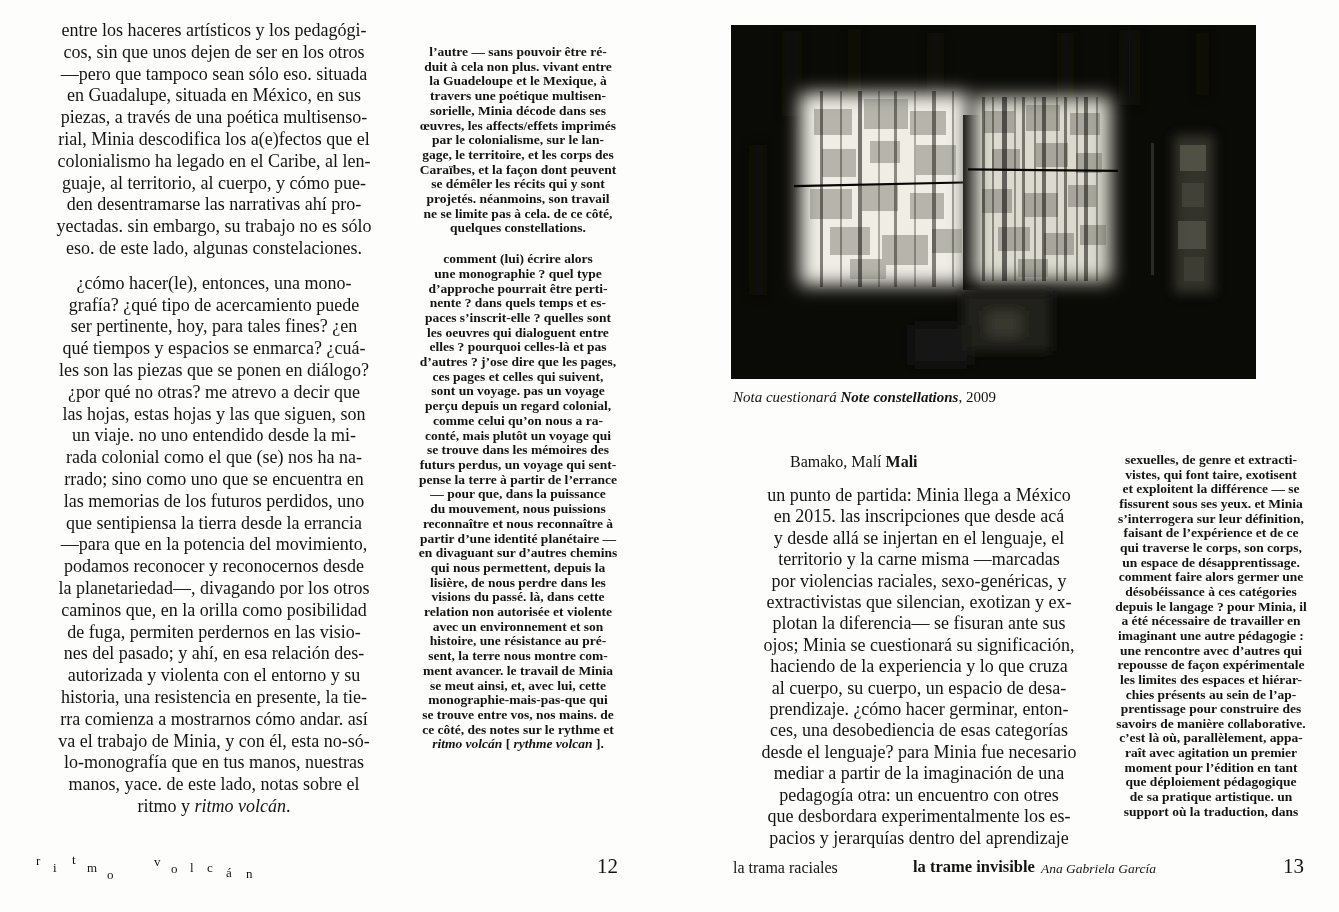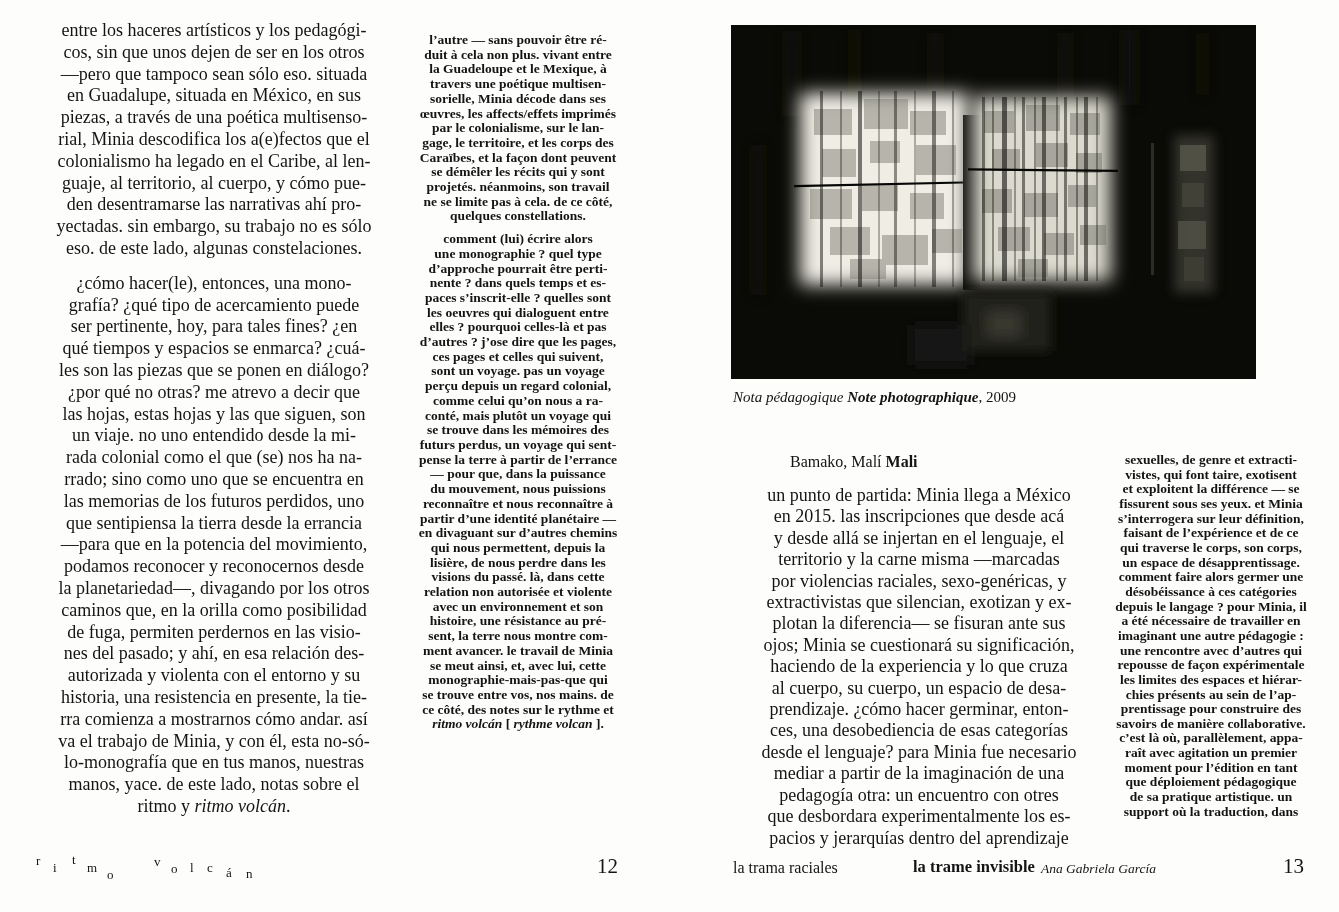--- a/index.html
+++ b/index.html
@@ -13,21 +13,21 @@
   }
   .spread{position:absolute;inset:0;}
   .col{position:absolute;text-align:center;}
   .lines{white-space:pre-line;}
   .line-mixed{white-space:normal;}
   
   .col-es-12{left:28px;top:20px;width:372px;font-size:18px;line-height:21.8px;}
   .col-es-12 .para{margin:0 0 13px 0;}
   
   .col-fr-12{left:390px;top:29px;width:256px;font-size:13.5px;line-height:14.7px;font-weight:bold;}
-  .col-fr-12 .para{margin:4px 0 8px 0;}
+  .col-fr-12 .para{margin:16px 0 8px 0;}
   
   .photo{position:absolute;left:731px;top:25px;width:525px;height:354px;}
   .photo svg{display:block;width:100%;height:100%;}
   .caption{position:absolute;left:733px;top:388px;font-size:15px;line-height:19px;}
   .caption .cap2{font-size:16px;margin-left:57px;line-height:15px;margin-top:47px;}
   .bold{font-weight:bold;}
   
   .col-es-13{left:731px;top:449px;width:376px;font-size:18px;line-height:21.4px;margin-top:36px;}
   
   .col-fr-13{left:1096px;top:453px;width:230px;font-size:13.5px;line-height:14.65px;font-weight:bold;}
@@ -264,21 +264,21 @@
 
       <g filter="url(#soft2)">
         <rect x="232" y="268" width="88" height="58" fill="#26261e" opacity="0.9"></rect>
         <rect x="256" y="286" width="34" height="26" fill="#3b3b31" opacity="0.9"></rect>
         <rect x="180" y="300" width="60" height="40" fill="#1b1b15" opacity="0.9"></rect>
       </g>
     </svg>
   </div>
 
   <div class="caption">
-    <div><em>Nota pédagogique</em><em class="bold"> Note photographique</em><span>, 2009</span></div>
+    <div><em>Nota cuestionará</em><em class="bold"> Note constellations</em><span>, 2009</span></div>
     <div class="cap2"><span>Bamako, Malí </span><span class="bold">Mali</span></div>
   </div>
 
   <div class="col col-es-13 lines">un punto de partida: Minia llega a México
 en 2015. las inscripciones que desde acá
 y desde allá se injertan en el lenguaje, el
 territorio y la carne misma —marcadas
 por violencias raciales, sexo-genéricas, y
 extractivistas que silencian, exotizan y ex-
 plotan la diferencia— se fisuran ante sus

